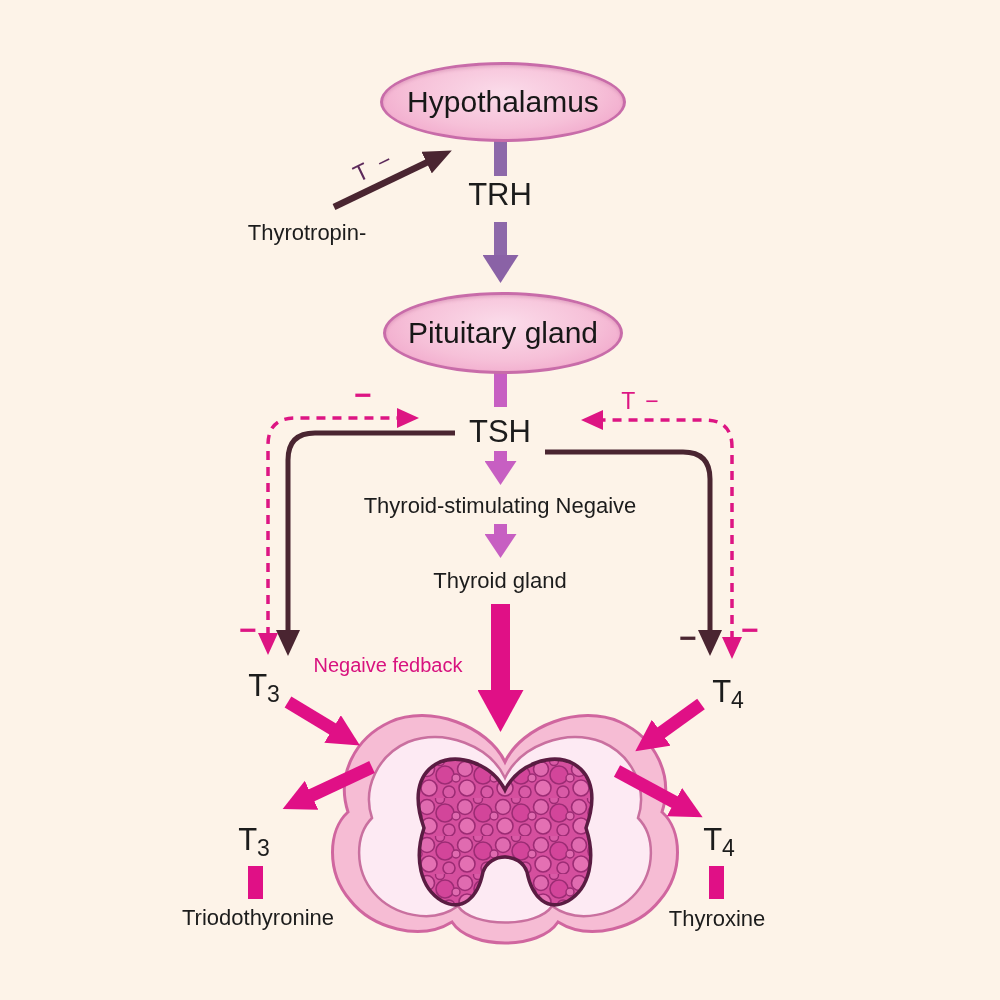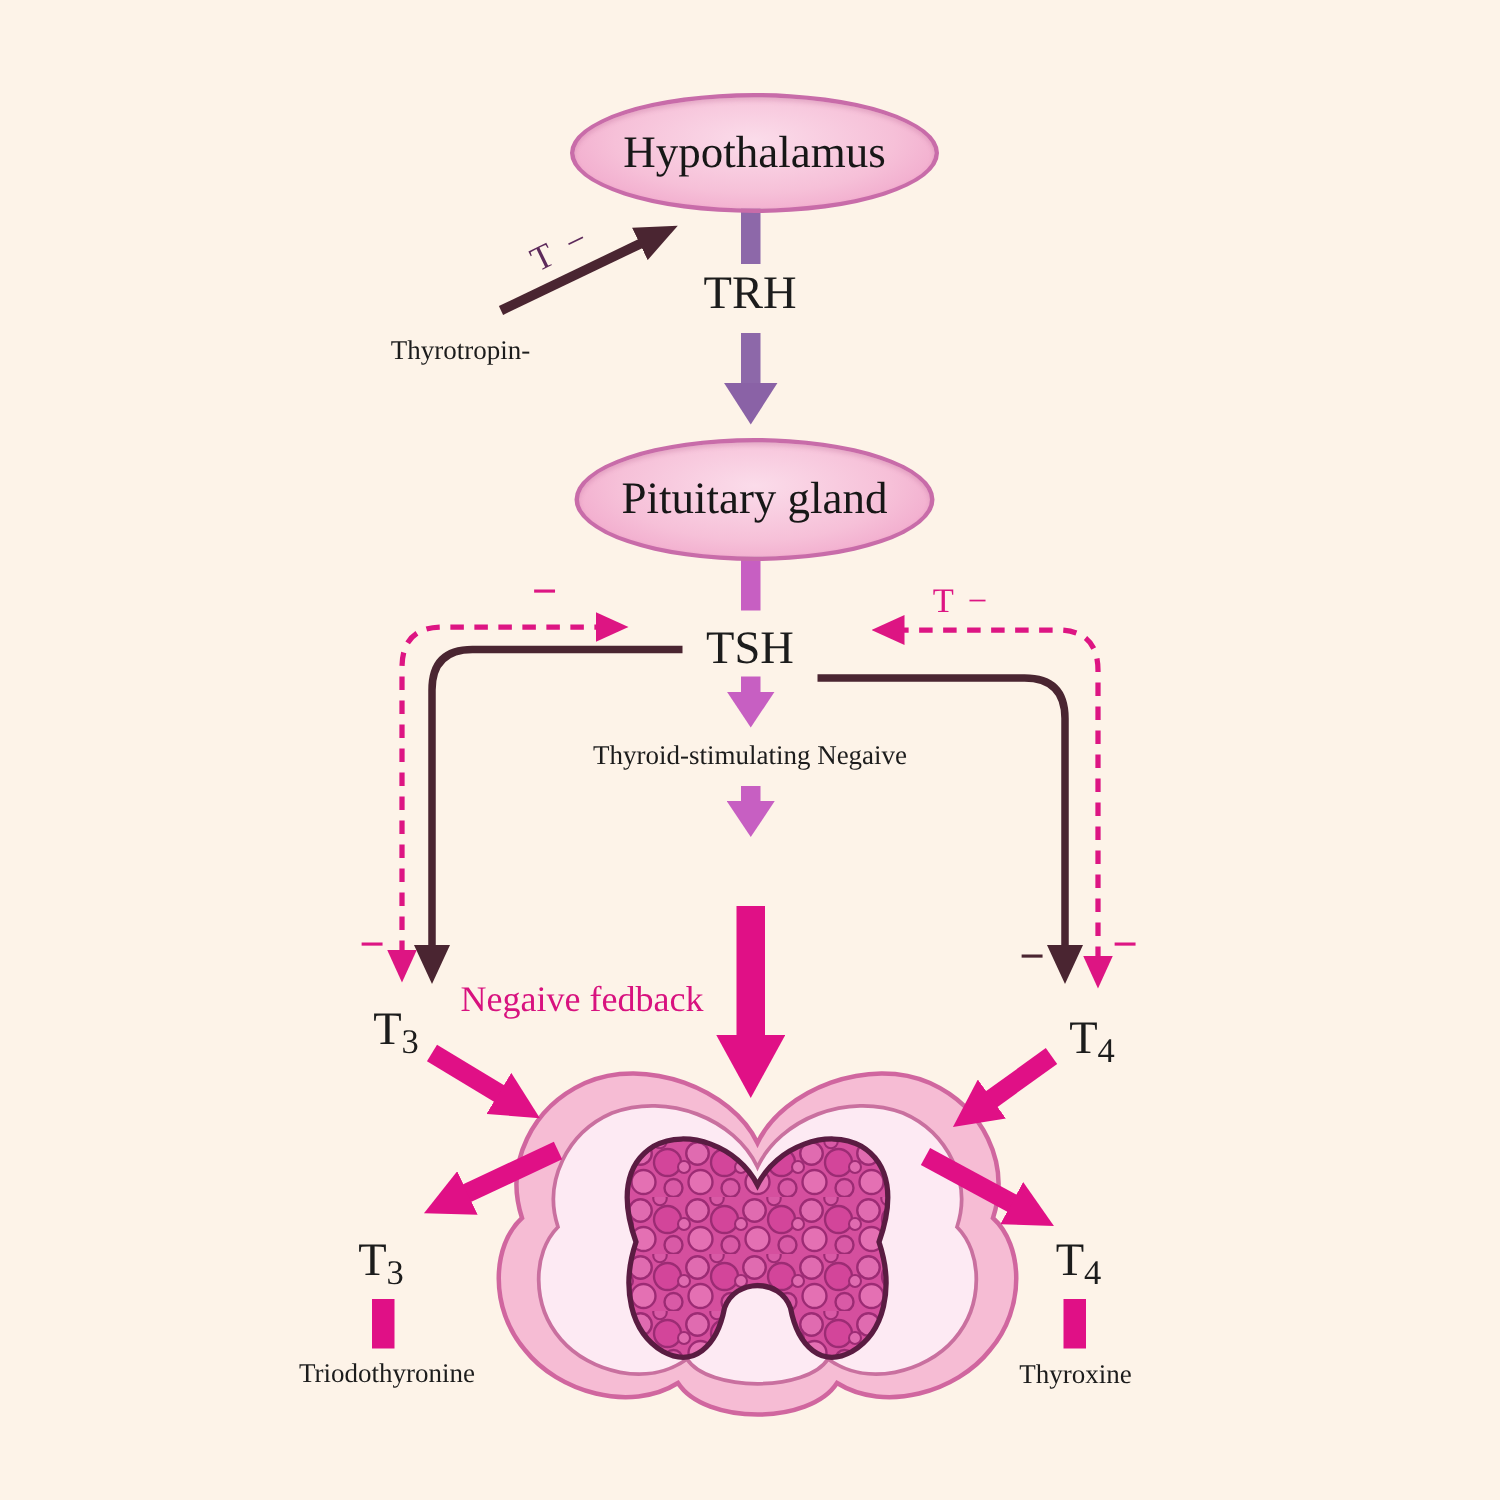--- a/index.html
+++ b/index.html
@@ -1,27 +1,27 @@
 <!DOCTYPE html>
 <html><head>
 <meta charset="utf-8">
 <style>
   html,body{margin:0;padding:0;}
   body{width:1000px;height:1000px;overflow:hidden;background:#fdf3e8;}
   #canvas{position:relative;width:1000px;height:1000px;background:#fdf3e8;
-          font-family:Liberation Serif, serif;}
+          font-family:Liberation Sans, sans-serif;}
   svg{position:absolute;left:0;top:0;}
   .lbl{position:absolute;color:#1c1c1c;white-space:nowrap;transform:translateX(-50%);}
   .node{position:absolute;display:flex;align-items:center;justify-content:center;
         border:3px solid #c86ca9;border-radius:50%;
         background:radial-gradient(ellipse at 50% 38%, #fbdcea 0%, #f6c0d8 55%, #ee9ac4 100%);
         box-shadow:0 2px 3px rgba(180,90,140,0.25) inset;}
   .node .txt{font-size:30px;color:#171717;}
   .big{font-size:31px;}
-  .med{font-size:18px;}
+  .med{font-size:22px;}
   .center-two{ text-align:center; line-height:36px;}
   .sub{font-size:23px;vertical-align:-6px;}
   .minus{font-size:30px;font-weight:bold;color:#dd1583;}
   .minusdark{color:#4a2531;}
   .magenta{color:#d8127f;}
   .tminus{font-size:23px;color:#dd1583;letter-spacing:2px;}
   .tminus-rot{position:absolute;font-size:23px;color:#5d2a5b;letter-spacing:3px;
               transform:translateX(-50%) rotate(-26deg);}
 </style>
 </head>
@@ -126,22 +126,23 @@
   <div class="lbl med center-two" style="left:307px;top:215px;">
     <div>Thyrotropin-</div>
   </div>
 
   <div class="tminus-rot" style="left:374px;top:153px;">T −</div>
 
   <div class="lbl big" style="left:500px;top:414px;">TSH</div>
 
   <div class="lbl med" style="left:500px;top:493px;">Thyroid-stimulating Negaive</div>
 
+  <div class="lbl med" style="left:500px;top:568px;">Thyroid gland</div>
 
-  <div class="lbl magenta" style="left:388px;top:654px;font-size:24px;">Negaive fedback</div>
+  <div class="lbl magenta" style="left:388px;top:654px;font-size:20px;">Negaive fedback</div>
 
   <div class="lbl minus" style="left:363px;top:378px;">−</div>
   <div class="lbl tminus" style="left:641px;top:388px;">T −</div>
   <div class="lbl minus" style="left:248px;top:613px;">−</div>
   <div class="lbl minus minusdark" style="left:688px;top:621px;">−</div>
   <div class="lbl minus" style="left:750px;top:613px;">−</div>
 
   <div class="lbl big" style="left:264px;top:668px;">
     <span>T</span><span class="sub">3</span>
   </div>

